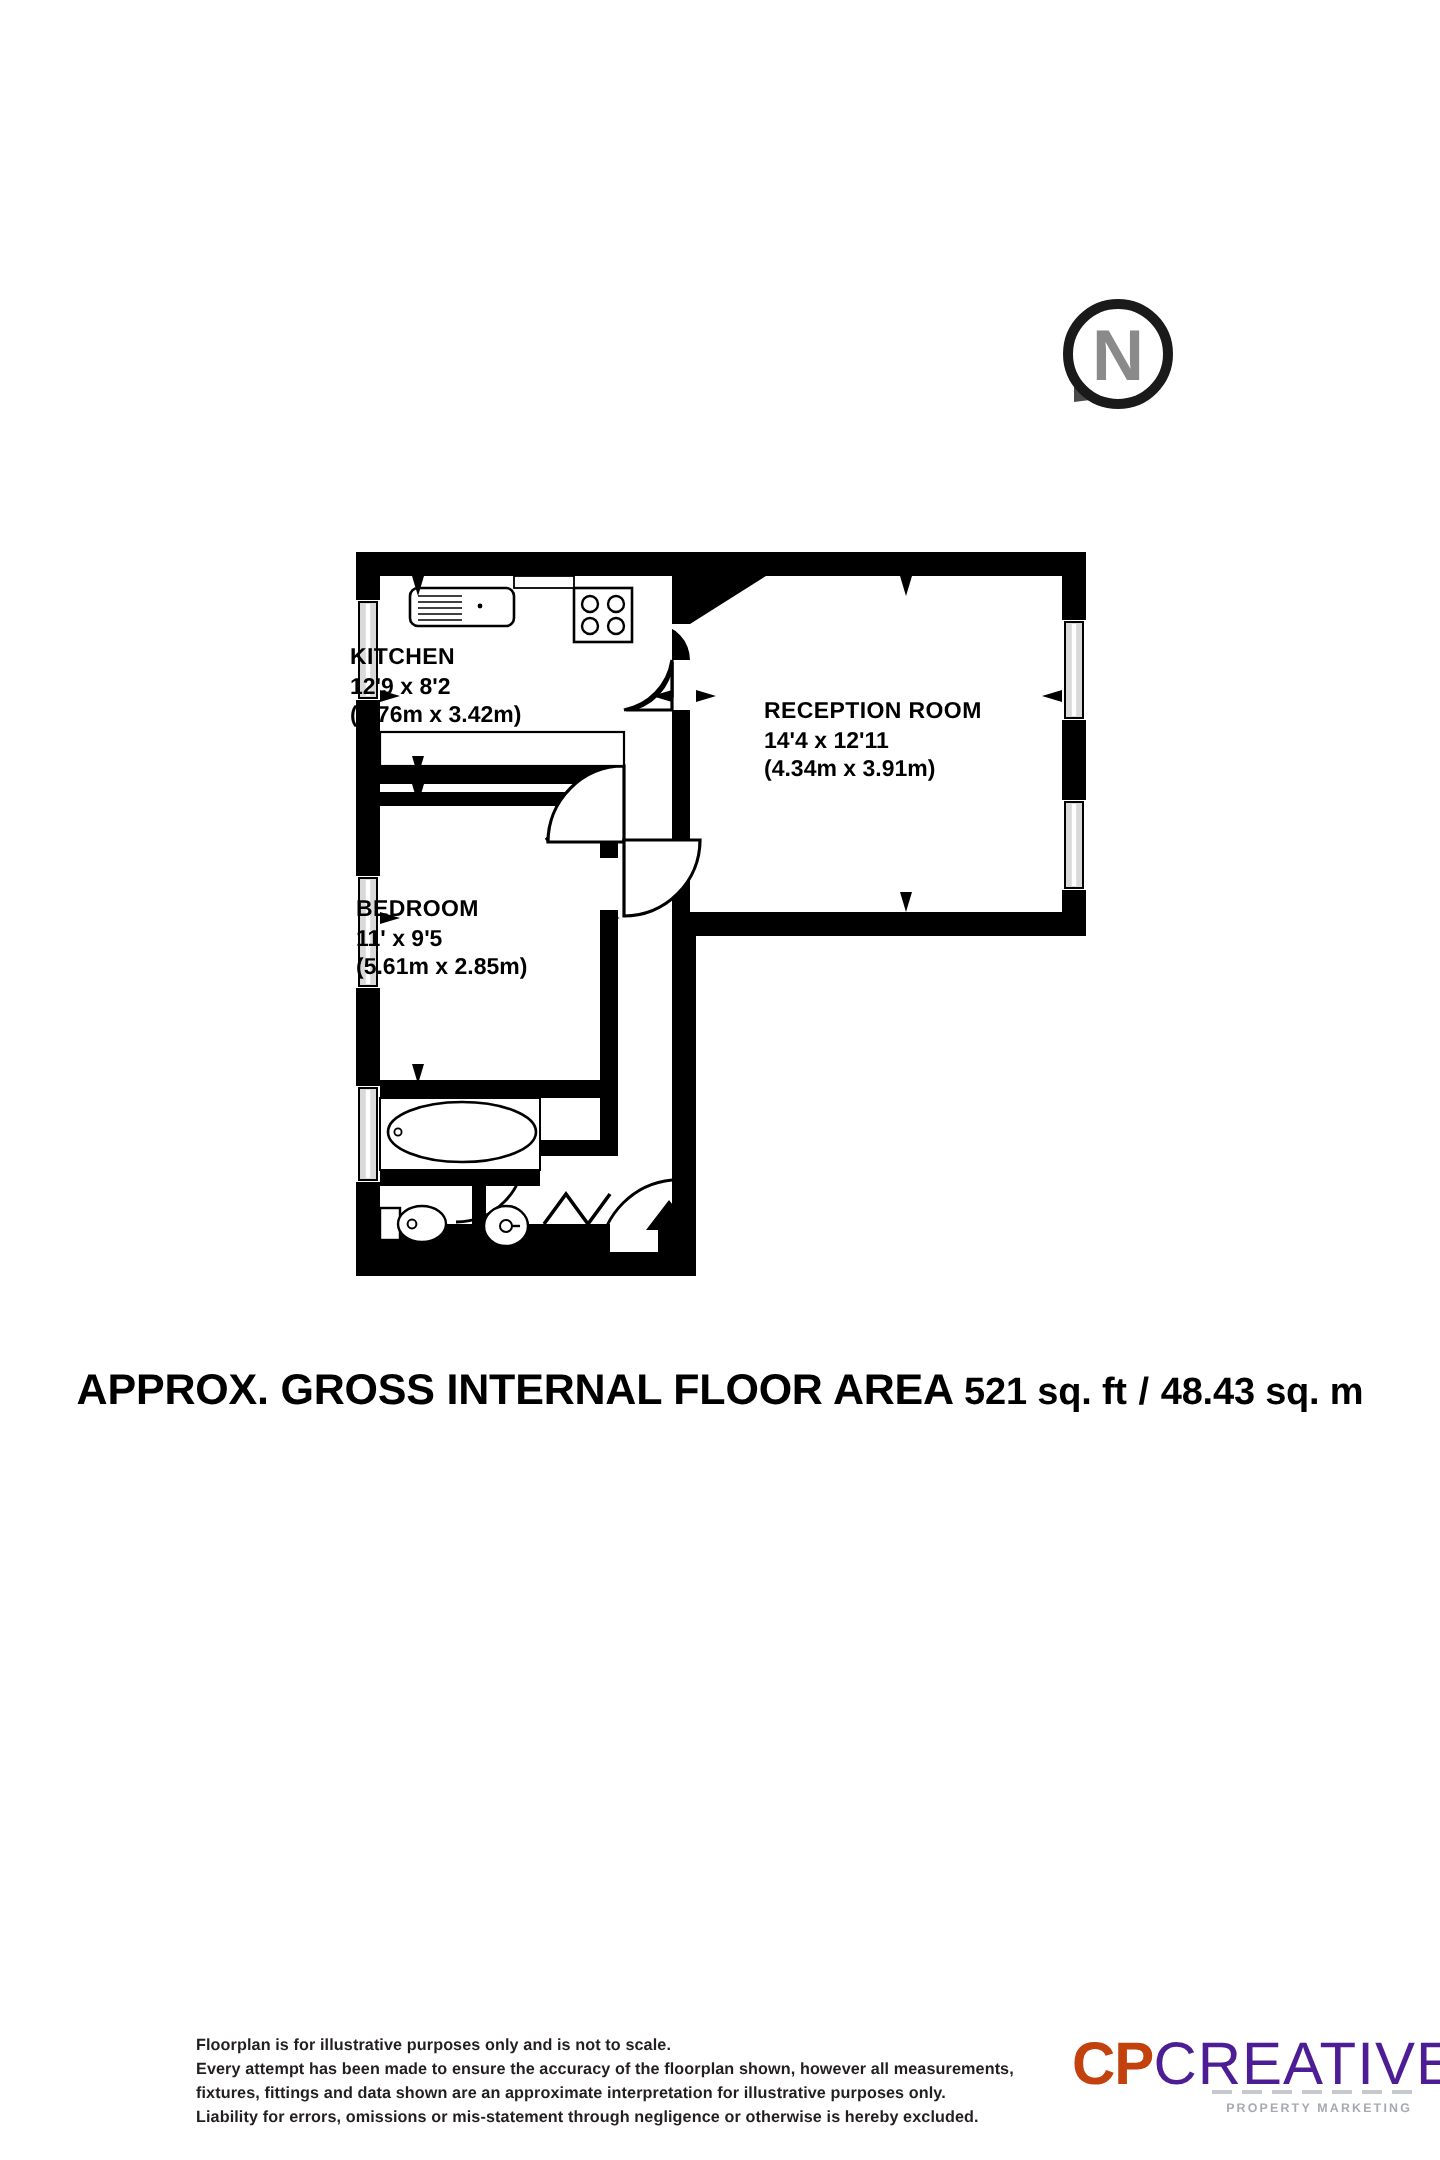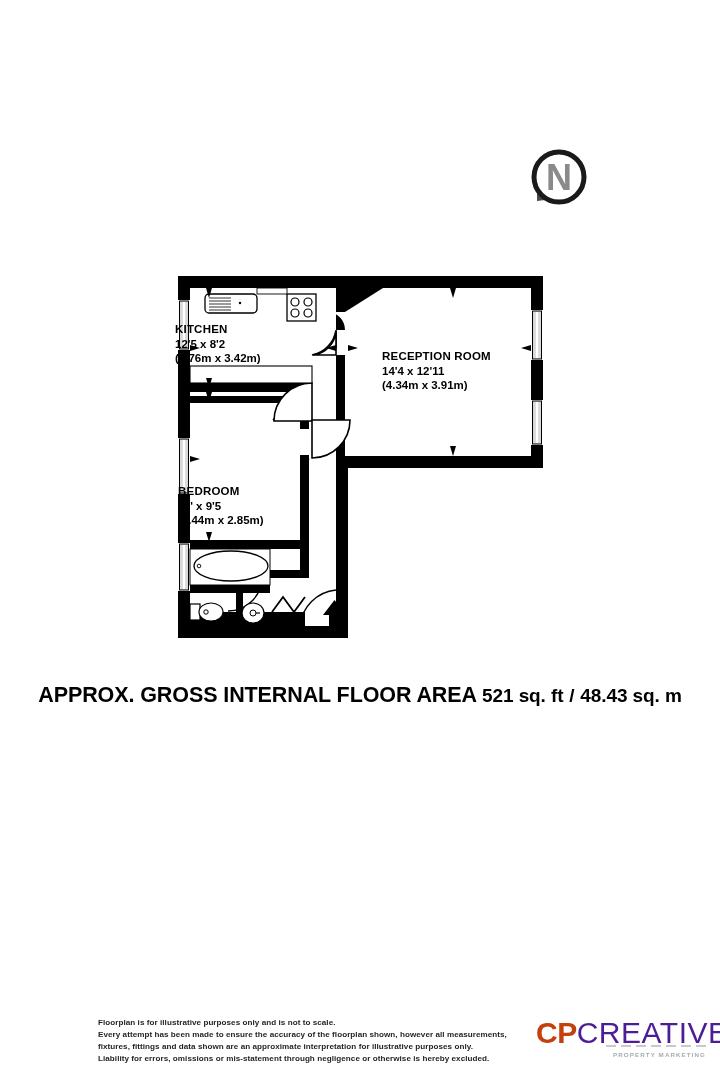--- a/index.html
+++ b/index.html
@@ -61,21 +61,21 @@
     display: block;
   }
   .room-label .rl-met {
     font-size: 11.5px;
     font-weight: 700;
     display: block;
   }
 
   #lbl-kitchen   { left: 175px; top: 322px; width: 145px; }
   #lbl-reception { left: 382px; top: 349px; width: 160px; }
-  #lbl-bedroom   { left: 178px; top: 448px; width: 145px; margin-top: 36px; }
+  #lbl-bedroom   { left: 178px; top: 448px; width: 145px; }
 
   
   #area-line {
     position: absolute;
     left: 0;
     top: 683px;
     width: 720px;
     text-align: center;
     font-family: "Liberation Sans", sans-serif;
     font-size: 21.5px;
@@ -340,34 +340,34 @@
       </g>
 
       <g>
         <path d="M 329 615 L 329 638 L 340 638 L 340 615 L 346 615 L 334.5 600 L 323 615 Z" fill="#000000"></path>
       </g>
     </svg>
   </div>
 
   <div class="room-label" id="lbl-kitchen">
     <span class="rl-name">KITCHEN</span>
-    <span class="rl-imp">12'5 x 8'2</span>
+    <span class="rl-imp">12'9 x 8'2</span>
     <span class="rl-met">(3.76m x 3.42m)</span>
   </div>
 
   <div class="room-label" id="lbl-reception">
     <span class="rl-name">RECEPTION ROOM</span>
     <span class="rl-imp">14'4 x 12'11</span>
     <span class="rl-met">(4.34m x 3.91m)</span>
   </div>
 
   <div class="room-label" id="lbl-bedroom">
     <span class="rl-name">BEDROOM</span>
     <span class="rl-imp">11' x 9'5</span>
-    <span class="rl-met">(5.44m x 2.85m)</span>
+    <span class="rl-met">(5.61m x 2.85m)</span>
   </div>
 
   <div id="area-line">
     <span>APPROX. GROSS INTERNAL FLOOR AREA</span>
     <span class="area-sub">521 sq. ft</span>
     <span class="area-sub">/</span>
     <span class="area-sub">48.43 sq. m</span>
   </div>
 
   <div id="footer">

